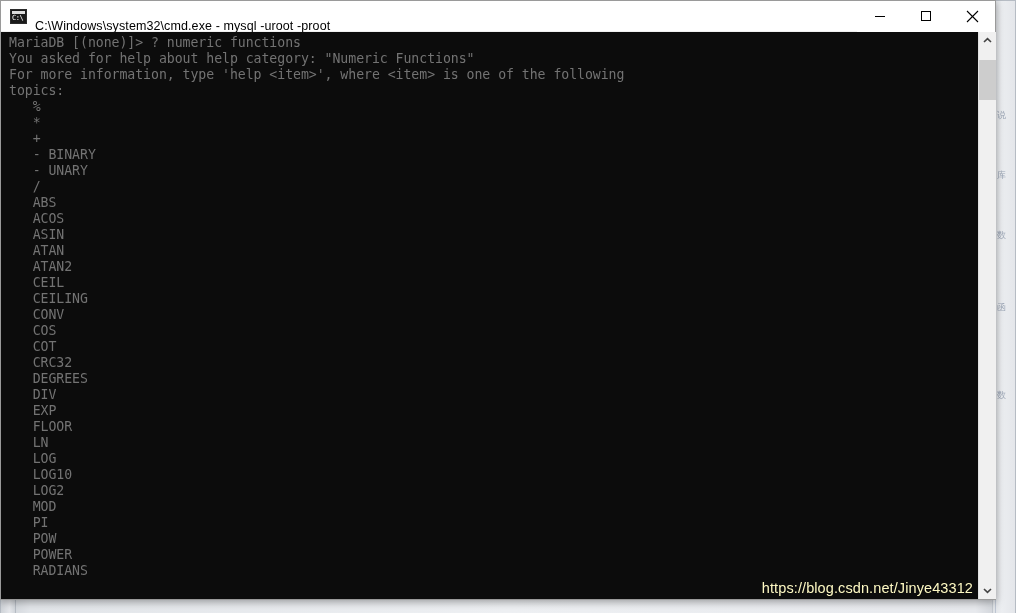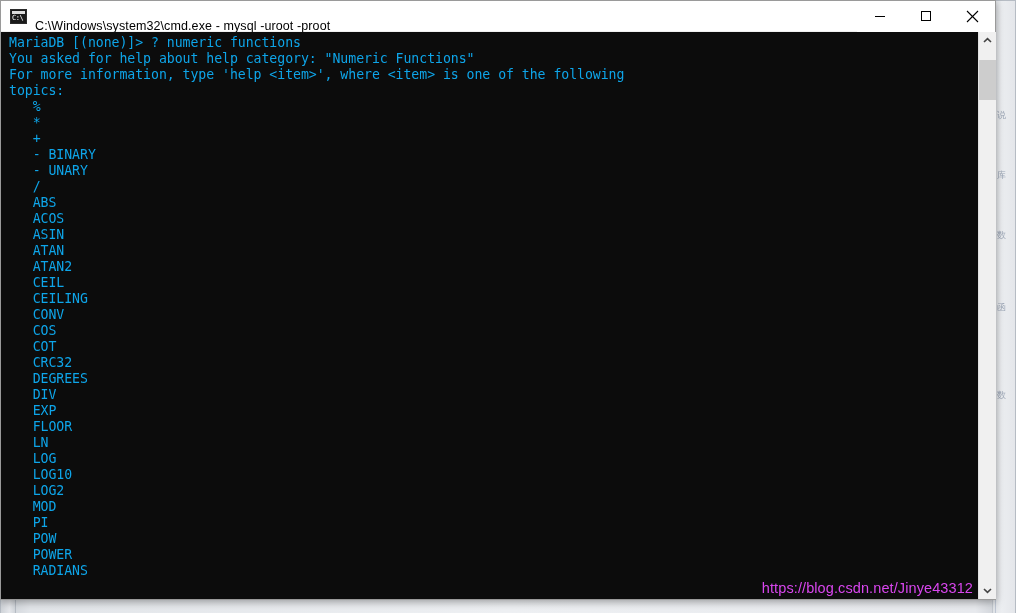--- a/index.html
+++ b/index.html
@@ -134,21 +134,21 @@
     overflow: hidden;
   }
   #console-text {
     position: absolute;
     left: 8px;
     top: 3px;
     margin: 0;
     font-family: "DejaVu Sans Mono", monospace;
     font-size: 13.2px;
     line-height: 16px;
-    color: #0ea5e9;
+    color: #737373;
     white-space: pre;
     letter-spacing: -0.05px;
   }
 
   
   #console-scrollbar {
     position: absolute;
     right: 0;
     top: 31px;
     width: 17px;
@@ -186,21 +186,21 @@
     background: #f0f0f0;
   }
 
   
   #watermark {
     position: absolute;
     right: 22px;
     bottom: 3px;
     font-family: "Liberation Sans", sans-serif;
     font-size: 14.5px;
-    color: #d946ef;
+    color: #fef9c3;
     white-space: nowrap;
     letter-spacing: .1px;
   }
 </style>
 </head>
 <body>
 
 <div id="desktop">
 
   <div id="bg-left" class="bg-window"></div>

